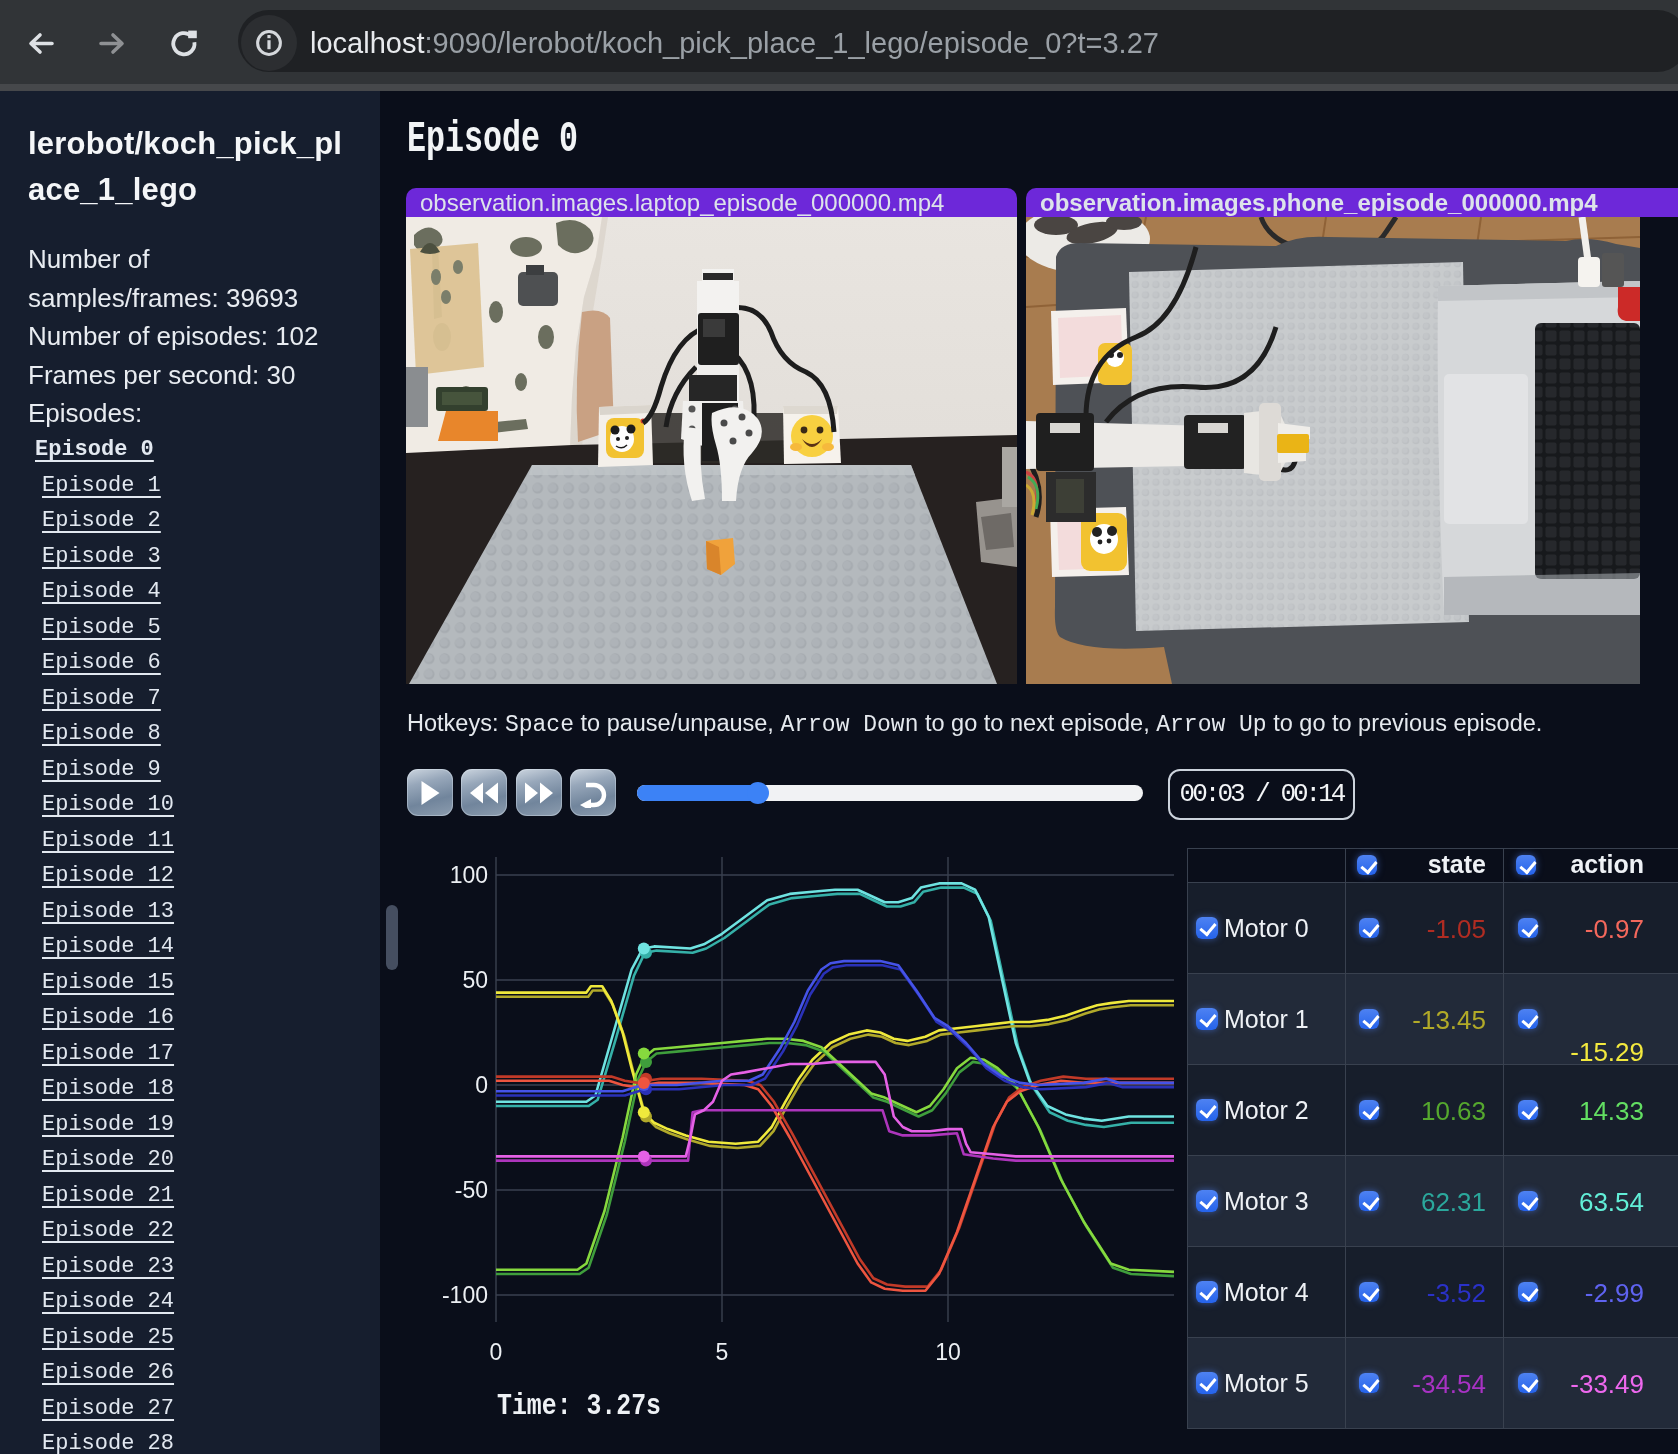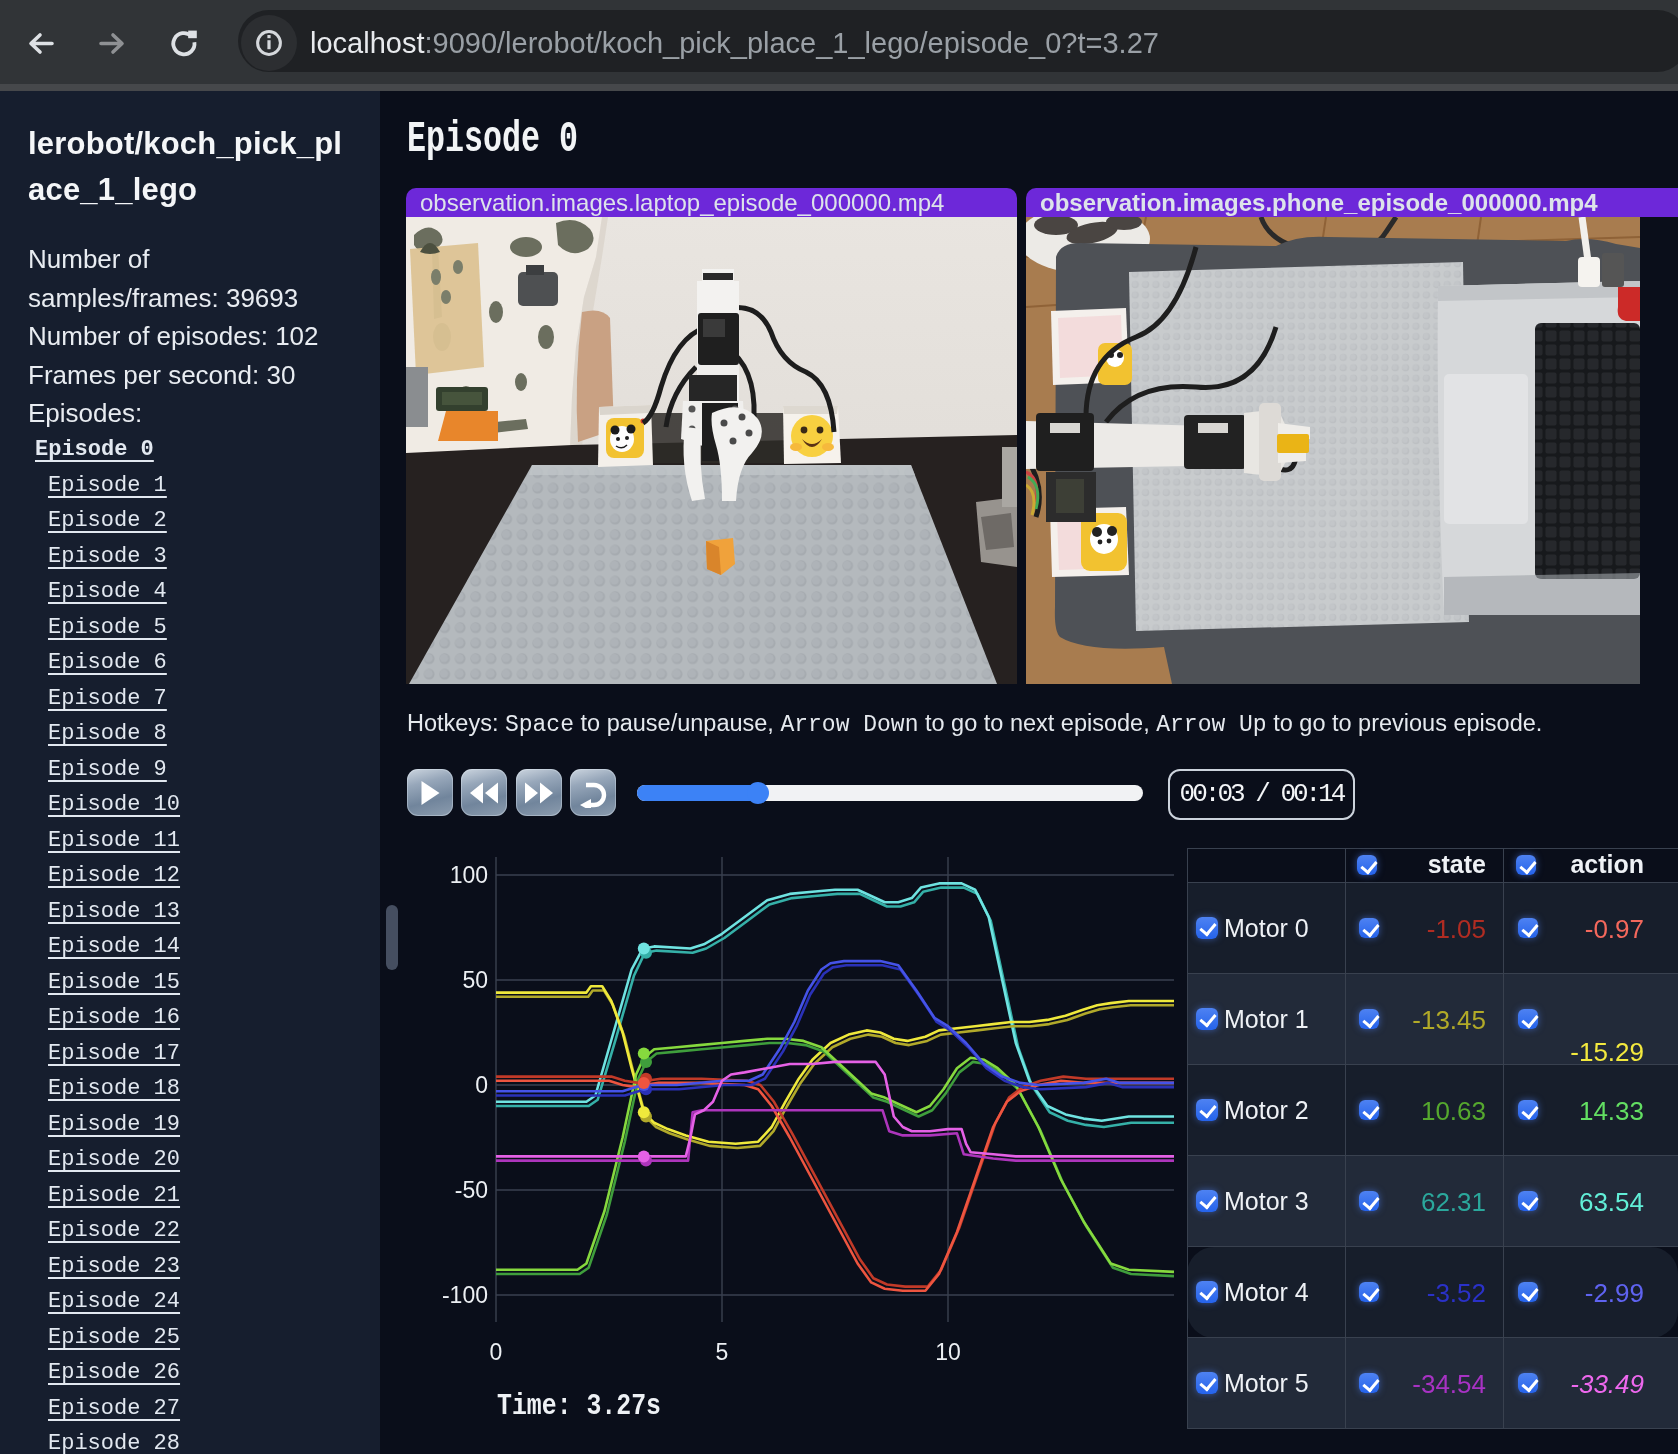--- a/index.html
+++ b/index.html
@@ -14,21 +14,21 @@
   #urltext { position:absolute; left:310px; top:0px; height:84px; line-height:86px; font-size:29px; color:#9aa0a6; white-space:nowrap; }
   #urltext b { color:#e8eaed; font-weight:400; }
 
   
   #sidebar { position:absolute; left:0; top:91px; width:380px; height:1363px; background:#161e2e; color:#e8ecf1; }
   #sbtitle { position:absolute; left:28px; top:121px; font-size:31px; font-weight:bold; line-height:46px; color:#f4f6f8; letter-spacing:0.2px; }
   #sbinfo { position:absolute; left:28px; top:240px; font-size:26px; line-height:38.5px; color:#e8ecf1; }
   #eplist { position:absolute; left:35px; top:432px; font-family:"Liberation Mono", monospace; font-size:22px; line-height:35.5px; color:#e2e8f0; }
   #eplist div { text-decoration:underline; text-underline-offset:5px; }
   #eplist .ep0 { font-weight:bold; }
-  #eplist .ind { margin-left:13px; }
+  #eplist .ind { margin-left:7px; }
   #sbthumb { position:absolute; left:386px; top:905px; width:12px; height:65px; border-radius:6px; background:#454e60; }
 
   
   #main { position:absolute; left:380px; top:91px; width:1298px; height:1363px; background:#0a0e1a; }
   #h1ep { position:absolute; left:407px; top:114px; font-family:"Liberation Mono", monospace; font-weight:bold; font-size:44px; color:#f2f4f6; transform:scaleX(0.72); transform-origin:0 0; }
 
   .vcard { position:absolute; top:188px; }
   .vhead { height:29px; background:#6d28d9; border-radius:10px 10px 0 0; color:#dde3ea; font-size:24px; line-height:29px; padding-left:14px; white-space:nowrap; overflow:hidden; }
   .vbody { background:#222; overflow:hidden; }
 
@@ -422,35 +422,35 @@
 <div class="cellb" style="left:0px;width:158px;"></div>
 <div class="cellb" style="left:158px;width:158px;"></div>
 <div class="cellb" style="left:316px;width:175px;"></div>
 <div class="cb" style="left:9px;top:34px;"></div>
 <div class="mname" style="top:31px;">Motor 3</div>
 <div class="cb" style="left:172px;top:35px;width:20px;height:20px;"></div>
 <div class="val" style="left:158px;width:141px;top:31px;text-align:right;color:#2ba89c;padding-left:16px;">62.31</div>
 <div class="cb" style="left:331px;top:35px;width:20px;height:20px;"></div>
 <div class="val" style="left:316px;width:141px;top:31px;text-align:right;color:#62efd8;">63.54</div>
 </div>
-<div class="trow" style="top:399px;height:91px;background:#171e2b;border-radius:27px;">
+<div class="trow" style="top:399px;height:91px;background:#171e2b;">
 <div class="cellb" style="left:0px;width:158px;"></div>
 <div class="cellb" style="left:158px;width:158px;"></div>
 <div class="cellb" style="left:316px;width:175px;"></div>
 <div class="cb" style="left:9px;top:34px;"></div>
 <div class="mname" style="top:31px;">Motor 4</div>
 <div class="cb" style="left:172px;top:35px;width:20px;height:20px;"></div>
 <div class="val" style="left:158px;width:141px;top:31px;text-align:right;color:#2a31c8;">-3.52</div>
 <div class="cb" style="left:331px;top:35px;width:20px;height:20px;"></div>
 <div class="val" style="left:316px;width:141px;top:31px;text-align:right;color:#5f63f0;">-2.99</div>
 </div>
 <div class="trow" style="top:490px;height:91px;background:#222a39;">
 <div class="cellb" style="left:0px;width:158px;"></div>
 <div class="cellb" style="left:158px;width:158px;"></div>
 <div class="cellb" style="left:316px;width:175px;"></div>
 <div class="cb" style="left:9px;top:34px;"></div>
 <div class="mname" style="top:31px;">Motor 5</div>
 <div class="cb" style="left:172px;top:35px;width:20px;height:20px;"></div>
 <div class="val" style="left:158px;width:141px;top:31px;text-align:right;color:#a832c4;">-34.54</div>
 <div class="cb" style="left:331px;top:35px;width:20px;height:20px;"></div>
-<div class="val" style="left:316px;width:141px;top:31px;text-align:right;color:#ee68ee;font-style:italic;">-33.49</div>
+<div class="val" style="left:316px;width:141px;top:31px;text-align:right;color:#ee68ee;">-33.49</div>
 </div>
 </div>
 
 </body></html>

